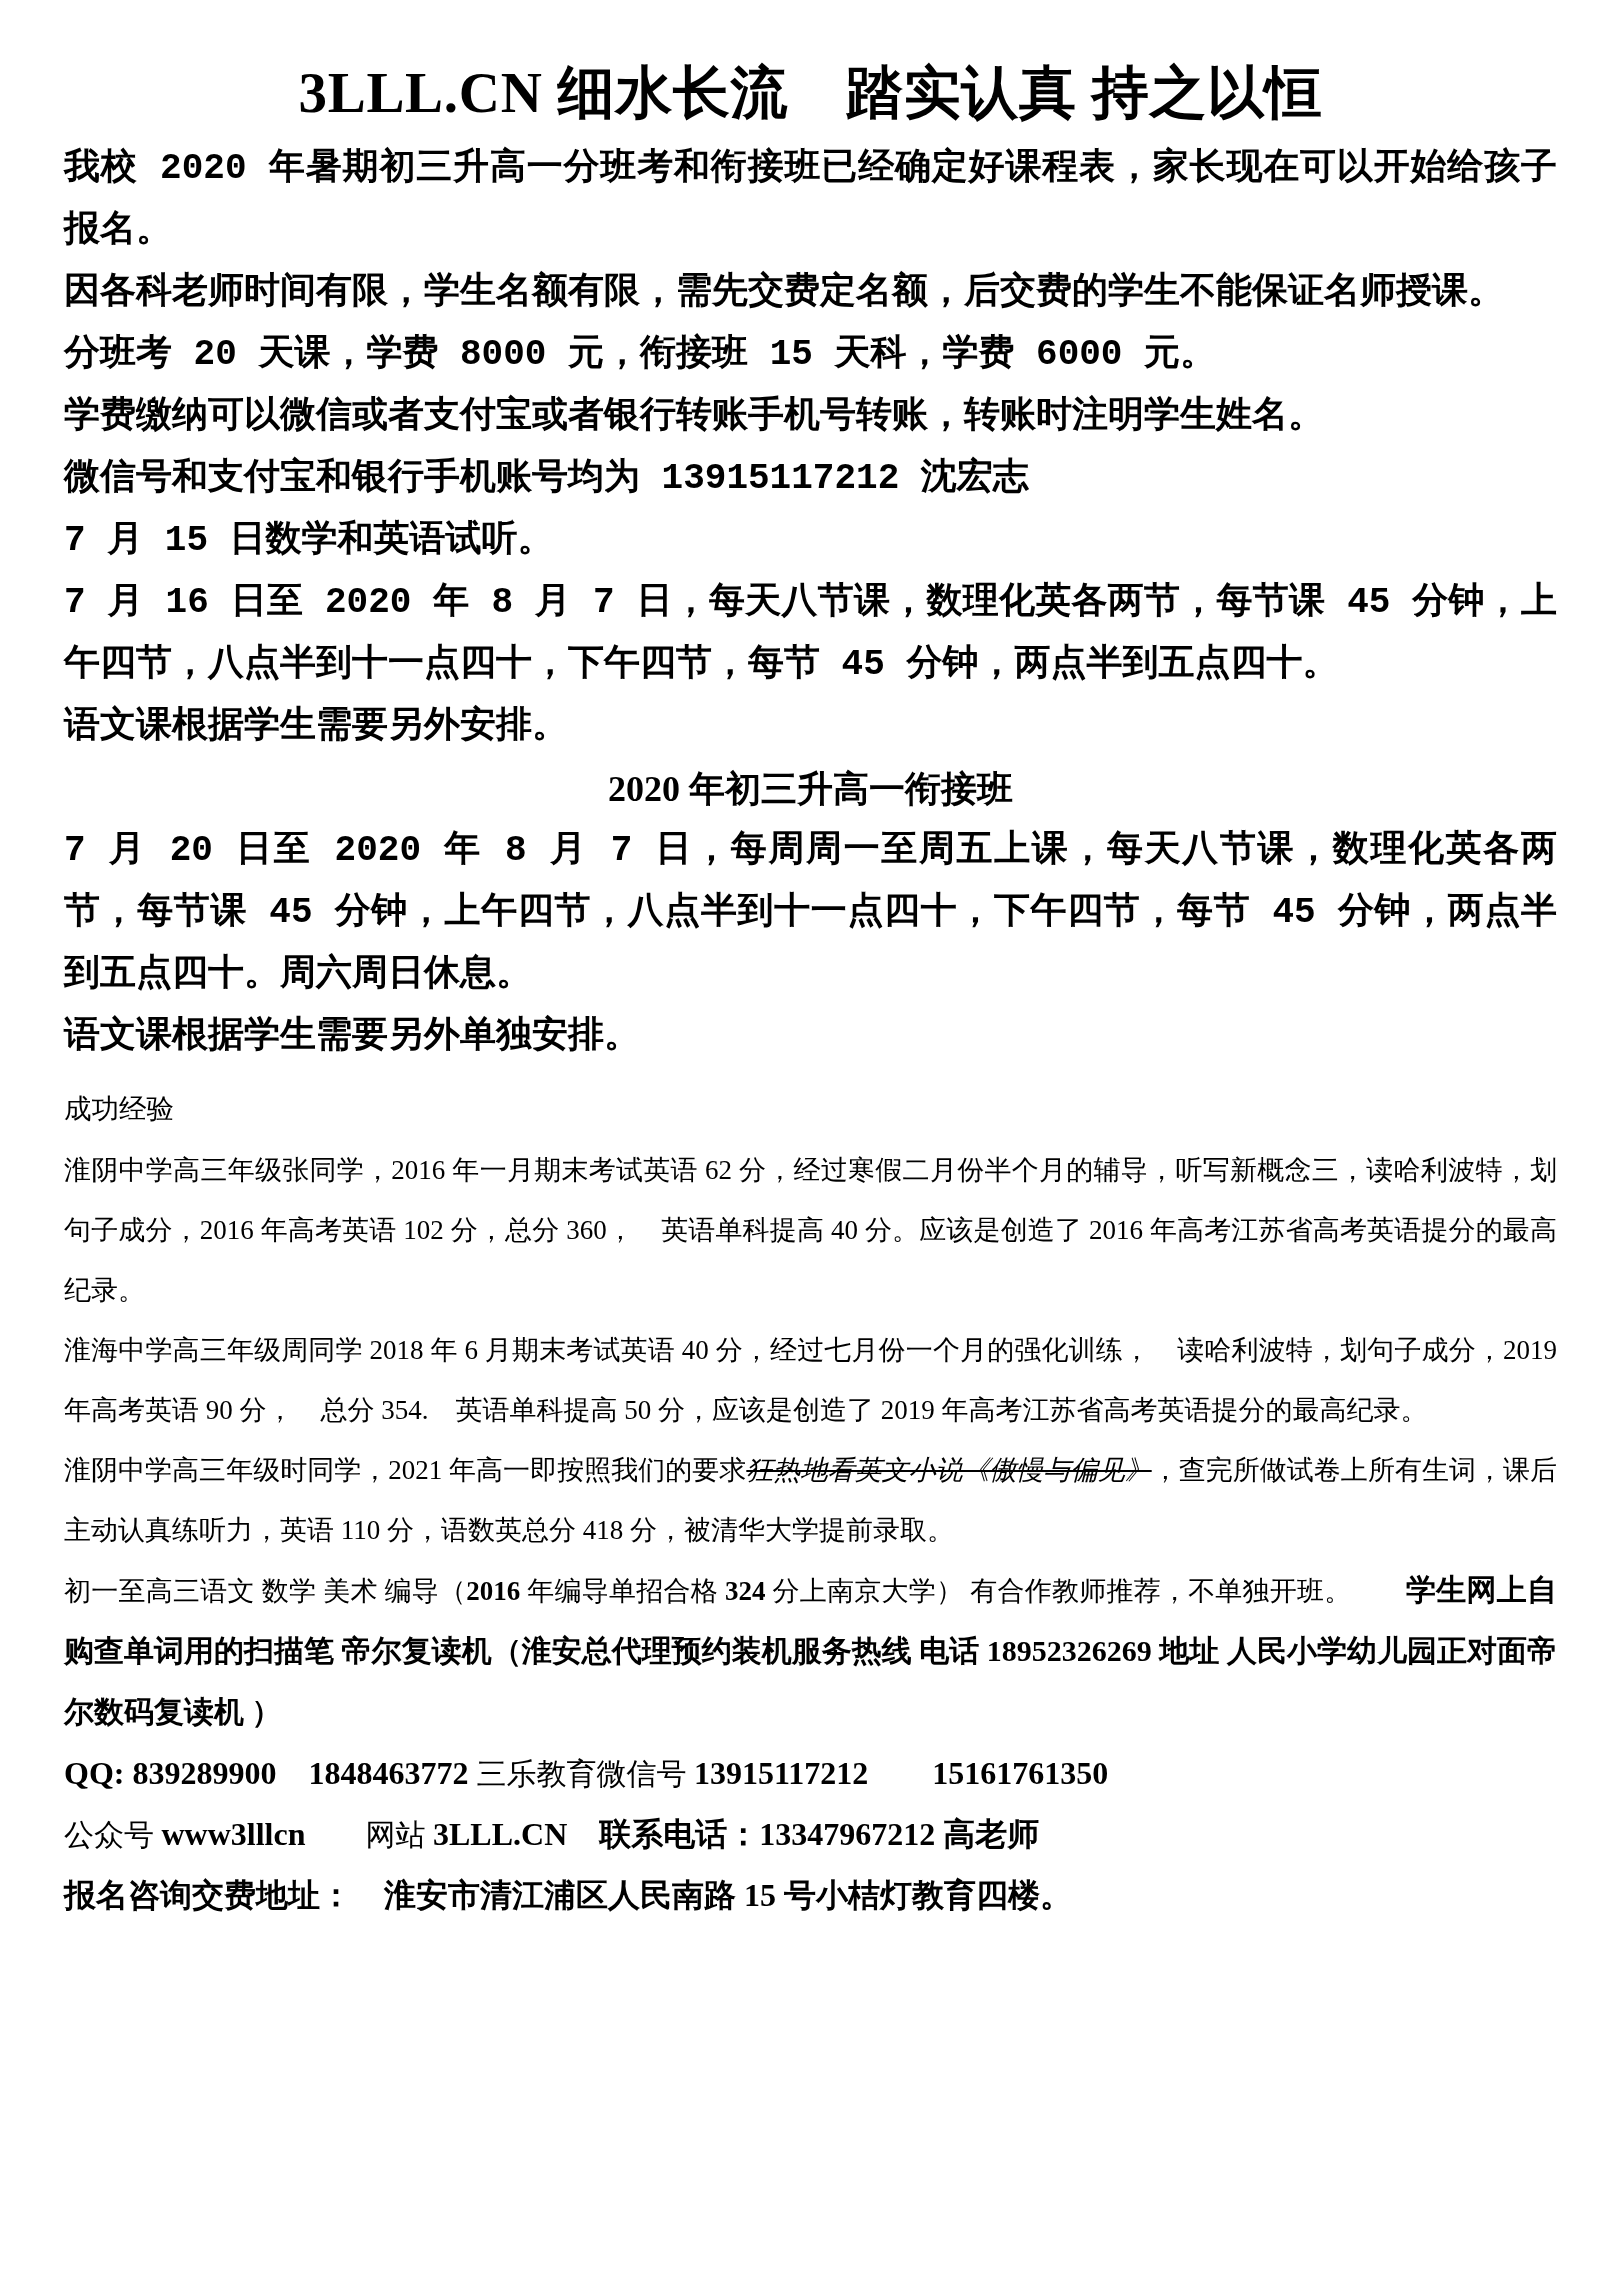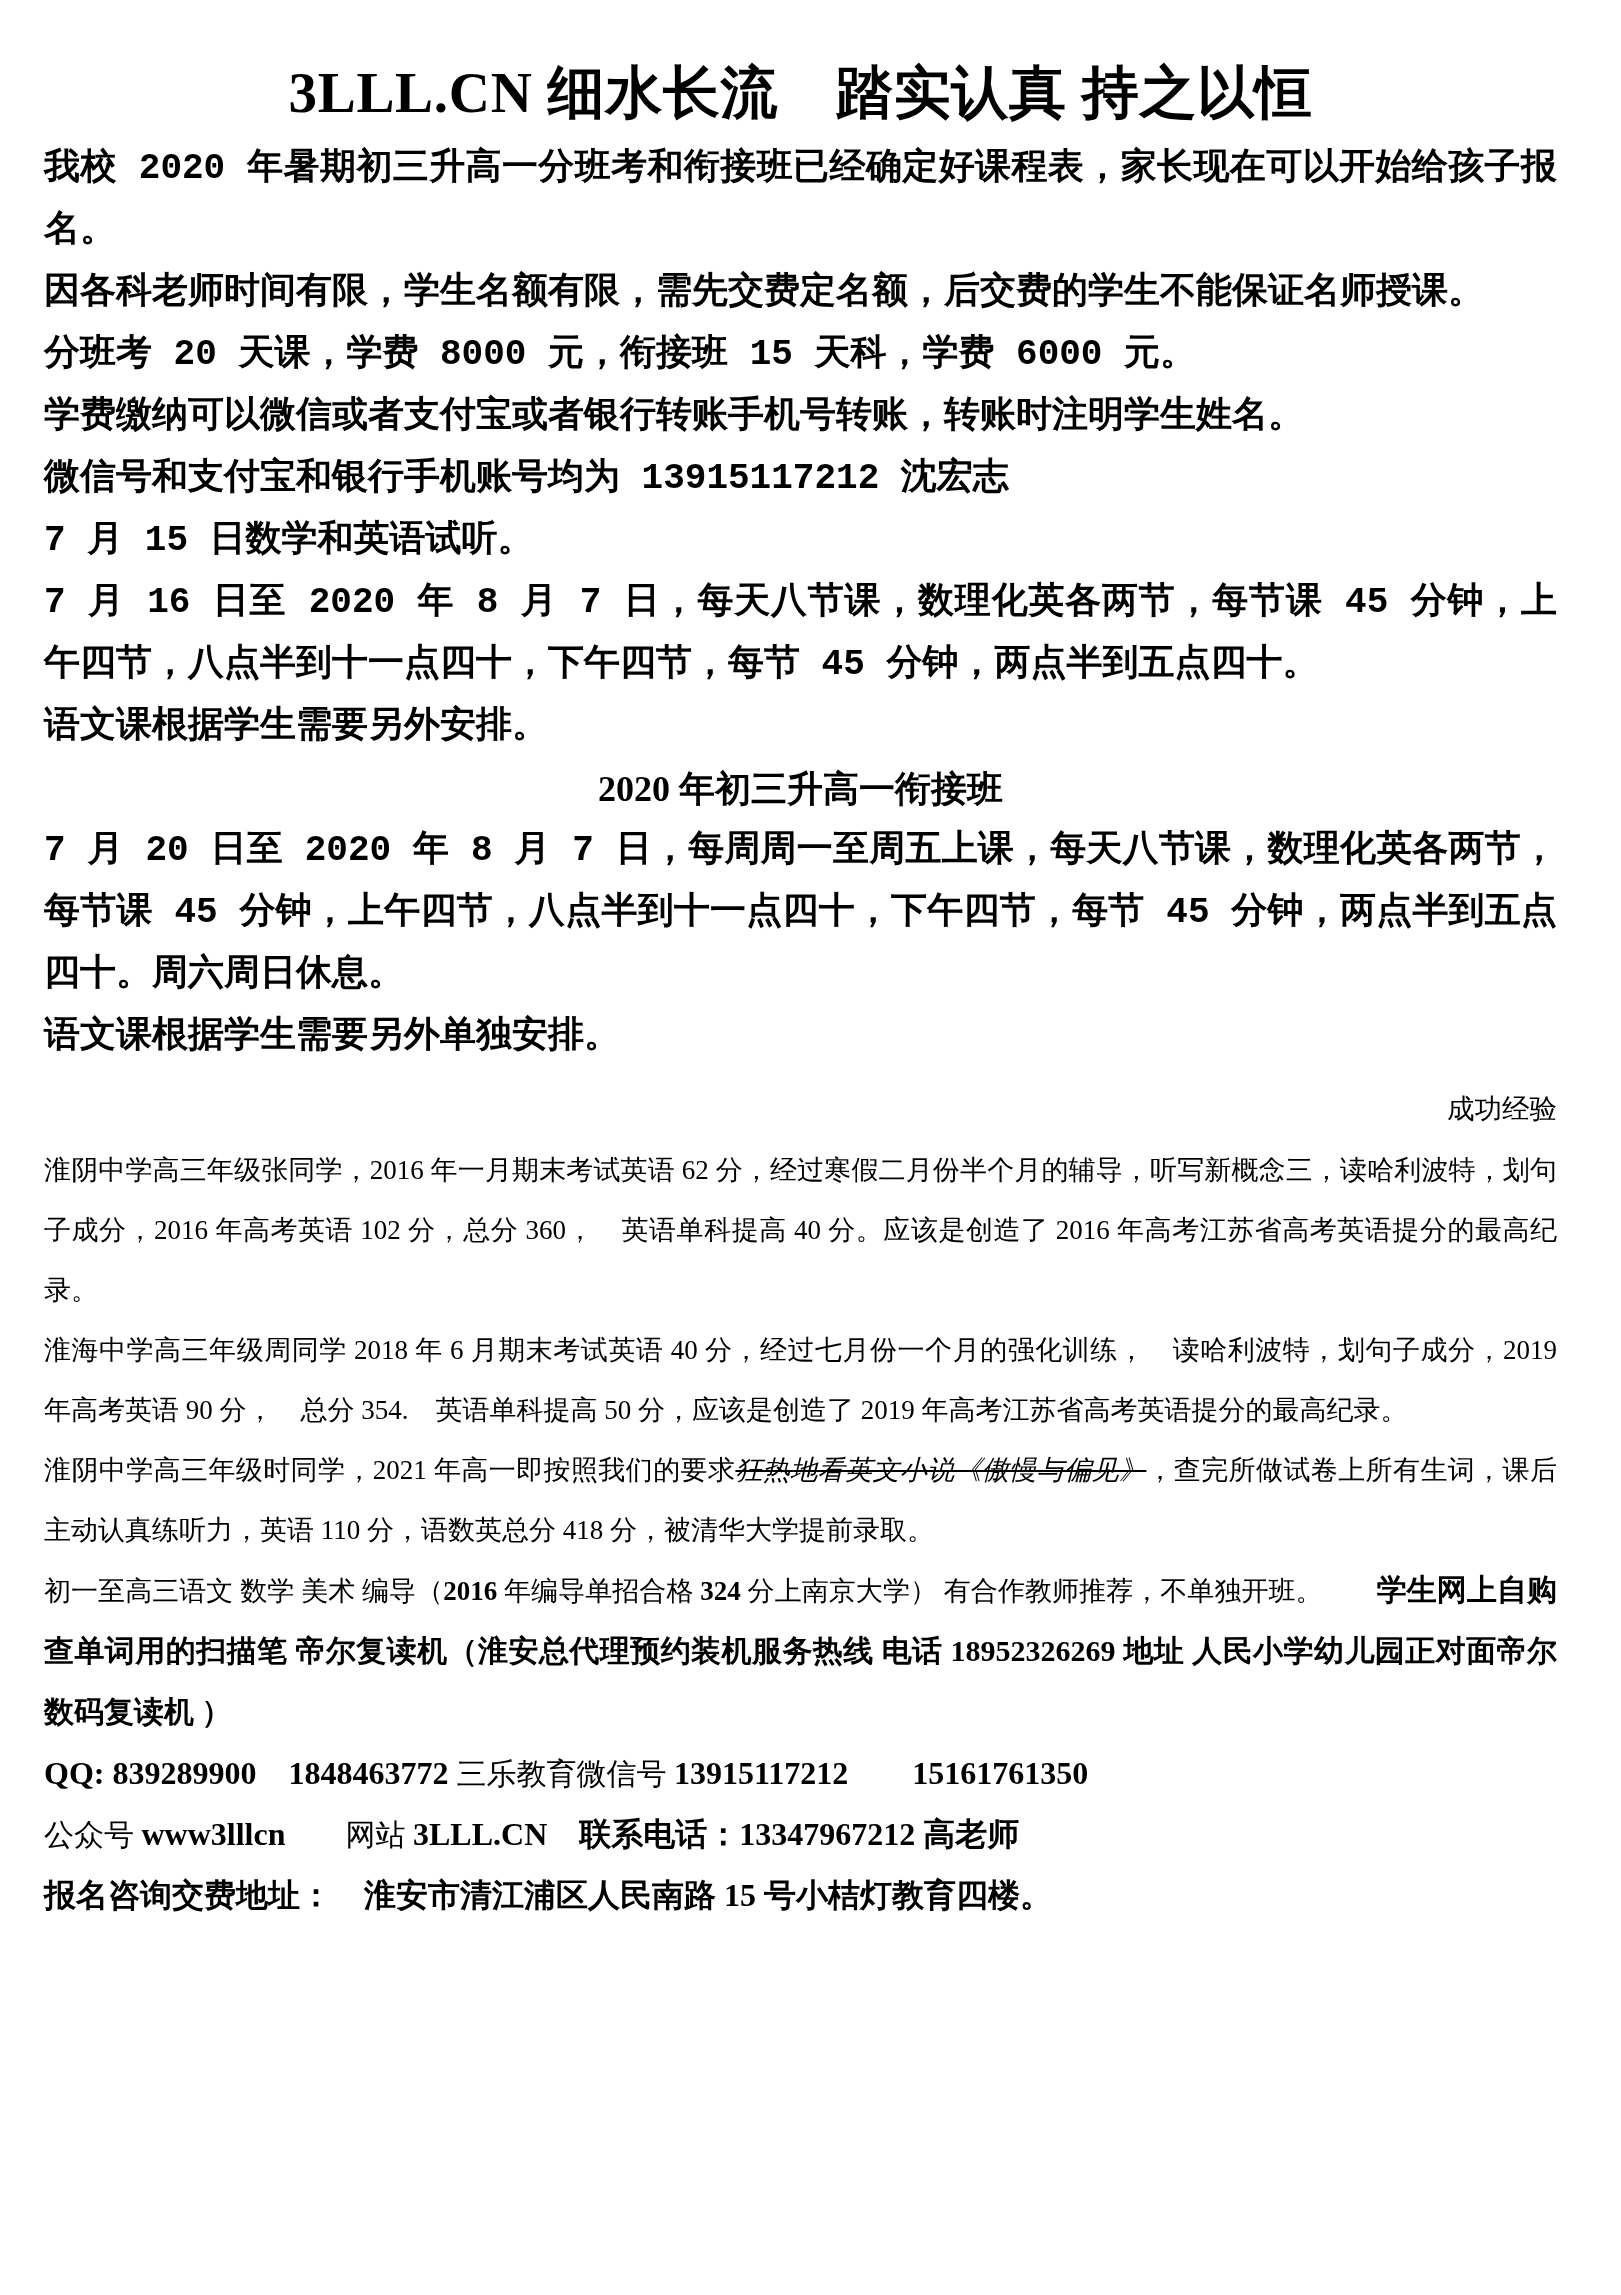--- a/index.html
+++ b/index.html
@@ -7,21 +7,21 @@
     padding: 0;
     background: #ffffff;
   }
   .page {
     position: relative;
     width: 1621px;
     height: 2295px;
     box-sizing: border-box;
     background: #ffffff;
     color: #000000;
-    padding: 35px 64px 0 44px;
+    padding: 35px 64px 0 64px;
     font-family: "Liberation Serif", "DejaVu Serif", serif;
     overflow: hidden;
   }
   .doc-title {
     font-size: 57px;
     font-weight: bold;
     text-align: center;
     margin: 22px 0 10px 0;
     line-height: 1.25;
     letter-spacing: 0.7px;
@@ -37,21 +37,21 @@
   .h-lg {
     font-size: 36px;
     line-height: 62px;
     font-weight: bold;
     text-align: center;
     margin: 0;
   }
   .sec-sm {
     font-size: 27.5px;
     font-weight: normal;
-    text-align: right;
+    text-align: left;
     line-height: 51px;
     margin: 14.5px 0 5.8px 0;
   }
   .b-sm {
     font-size: 27px;
     line-height: 60px;
     font-weight: normal;
     text-align: justify;
     margin: 0;
   }

